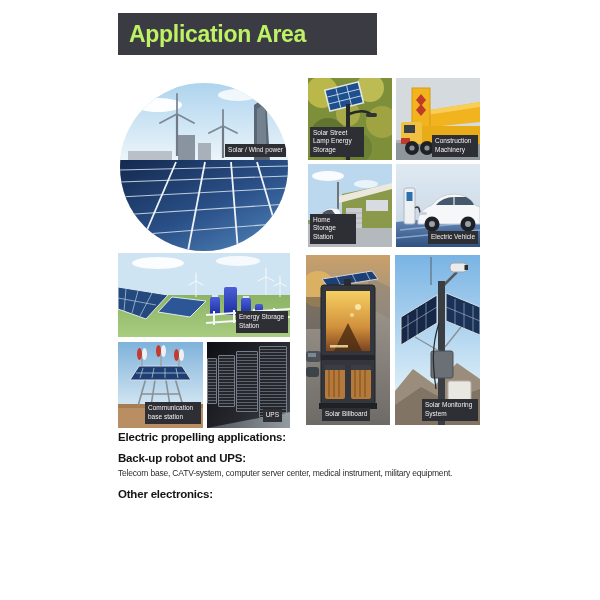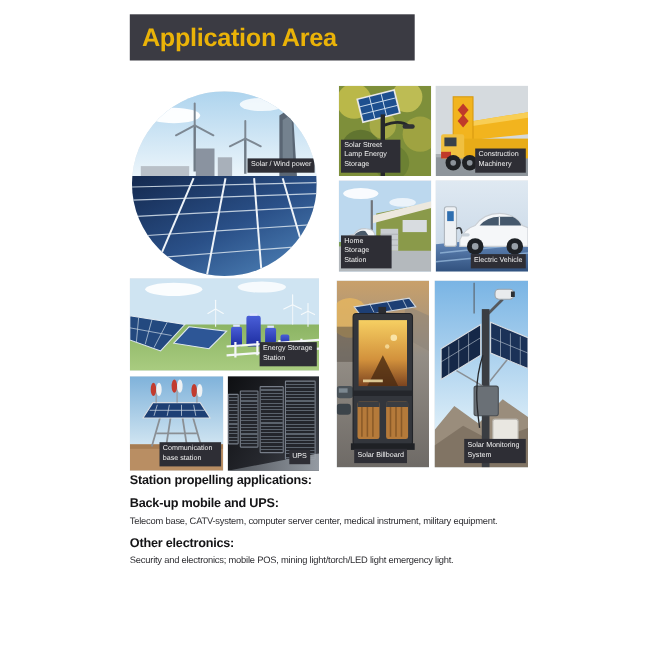--- a/index.html
+++ b/index.html
@@ -1,21 +1,21 @@
 <!DOCTYPE html>
 <html style="--banner-bg: #3B3B43; --label-bg: #2E2E35; --heading-text: #141416; --body-text: #2E2E32; --solar-panel-blue: #1D3F74; --battery-blue: #2B3FBF;"><head>
 <meta charset="utf-8">
 <style>
   html,body { margin:0; padding:0; }
   body { background:#ffffff; font-family:"Liberation Sans", sans-serif; }
   .page { position:relative; width:600px; height:600px; background:#fff; overflow:hidden; }
 
   .banner {
     position:absolute; left:118px; top:13px; width:259px; height:42px;
-    background:var(--banner-bg, #3b3b43); color:#eab308;
+    background:var(--banner-bg, #3b3b43); color:#bef264;
     display:flex; align-items:center; padding-left:11px; box-sizing:border-box;
     font-size:23px; font-weight:bold; letter-spacing:-0.3px;
   }
 
   .photo { position:absolute; margin:0; overflow:hidden; background:#dfe5ea; }
   .photo svg { display:block; width:100%; height:100%; }
 
   #ph-circle   { left:120px; top:83px;  width:168px; height:168px; border-radius:50%; }
   #ph-storage  { left:118px; top:253px; width:172px; height:84px; }
   #ph-comm     { left:118px; top:342px; width:85px;  height:86px; }
@@ -436,25 +436,24 @@
       </g>
       <rect x="36" y="96" width="22" height="27" rx="2" fill="#6a7076" stroke="#4a4f54"></rect>
       <path d="M44 68 C 36 92 38 112 41 134" stroke="#26282c" stroke-width="1.2" fill="none"></path>
       <rect x="53" y="126" width="23" height="29" rx="2" fill="#e9e7e1" stroke="#b5b2aa"></rect>
     </svg>
     <figcaption class="badge b-monitor">Solar Monitoring System</figcaption>
   </figure>
 
   <main class="sections">
     <section>
-      <h3>Station propelling applications:</h3>
+      <h3>Electric propelling applications:</h3>
     </section>
     <section>
-      <h3>Back-up mobile and UPS:</h3>
+      <h3>Back-up robot and UPS:</h3>
       <p>Telecom base, CATV-system, computer server center, medical instrument, military equipment.</p>
     </section>
     <section>
       <h3>Other electronics:</h3>
-      <p>Security and electronics; mobile POS, mining light/torch/LED light emergency light.</p>
     </section>
   </main>
 
 </div>
 
 </body></html>

